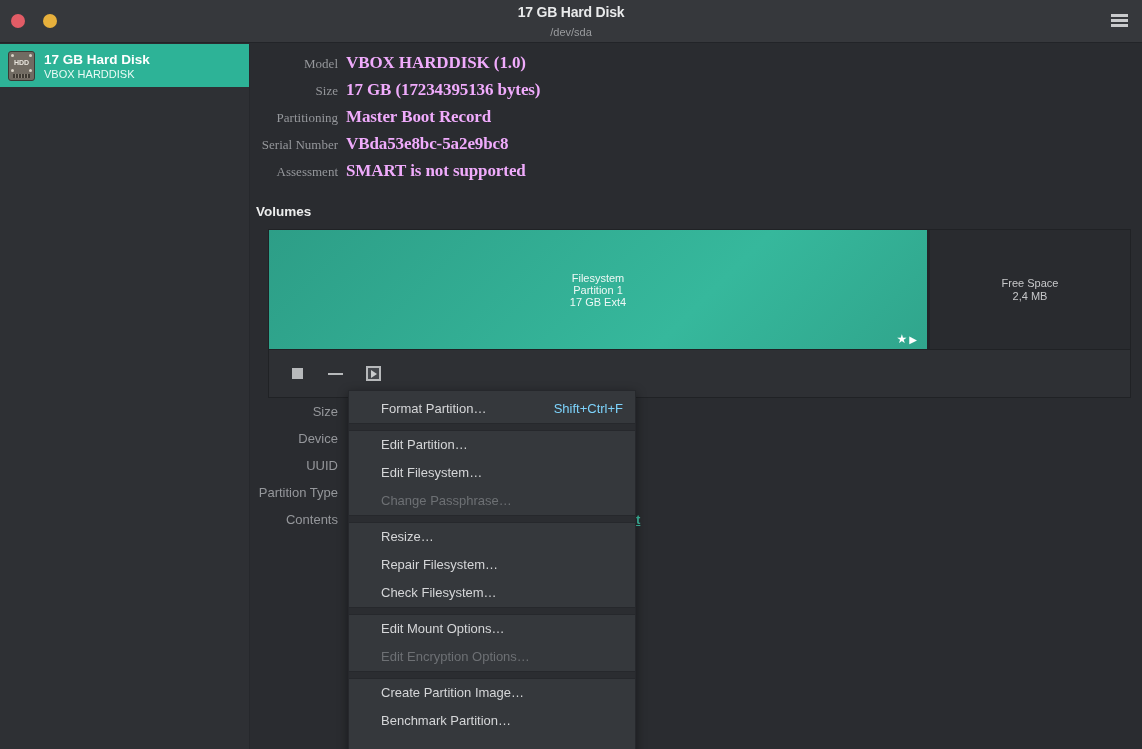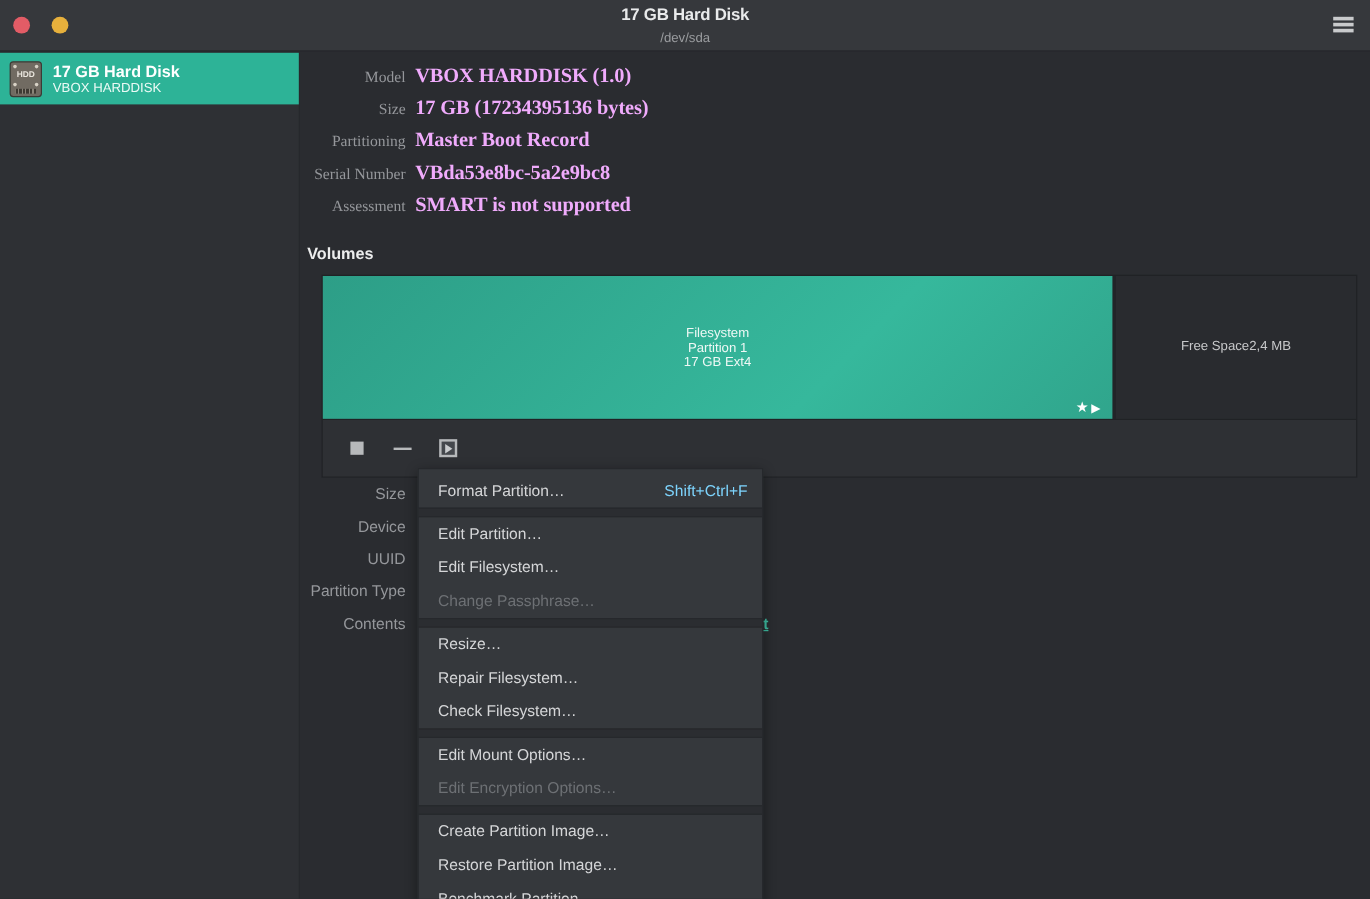--- a/index.html
+++ b/index.html
@@ -78,21 +78,21 @@
   .partition .plines {
     position: absolute; top: 42px; left: 0; width: 100%; text-align: center;
     font-size: 11px; line-height: 12px; color: #eef8f5;
   }
   .partition .badges {
     position: absolute; right: 8px; bottom: 3px; color: #ffffff; font-size: 12px; letter-spacing: 2px;
   }
   .partition .badges .play { font-size: 10px; }
   .free-space {
     flex: 1; background: #292b2f; border-left: 3px solid #222428;
-    display: flex; align-items: center; justify-content: center;
+    display: flex; flex-direction: column; align-items: center; justify-content: center;
     font-size: 11px; line-height: 13px; color: #c7c8ca; cursor: pointer;
   }
   .vol-toolbar {
     height: 48px; background: #2e3034; border-top: 1px solid #202225;
     display: flex; align-items: center; padding-left: 20px; gap: 22px;
   }
   .tbtn { width: 16px; height: 16px; display: flex; align-items: center; justify-content: center; cursor: pointer; }
   .ic-square { width: 11px; height: 11px; background: #b7b9bb; }
   .ic-minus { width: 15px; height: 2px; background: #b7b9bb; }
   .ic-boxplay {
@@ -113,21 +113,21 @@
   }
 
   
   .menu {
     position: absolute; left: 348px; top: 390px; width: 288px; height: 380px;
     background: #35383c; border: 1px solid #26282c;
     box-shadow: 0 3px 10px rgba(0,0,0,0.45);
     padding-top: 4px; z-index: 10;
   }
   .menu-item {
-    height: 28px; line-height: 28px; padding-left: 16px; padding-right: 12px;
+    height: 28px; line-height: 28px; padding-left: 32px; padding-right: 12px;
     font-size: 13px; color: #d5d6d8; position: relative; cursor: pointer; white-space: nowrap;
   }
   .menu-item.disabled { color: #6d7074; cursor: default; }
   .menu-item .accel { position: absolute; right: 12px; color: #7dd3fc; }
   .menu-sep { height: 8px; background: #2b2d31; border-top: 1px solid #26282c; border-bottom: 1px solid #26282c; }
 </style>
 </head>
 <body>
 
 <div class="headerbar">
@@ -248,15 +248,14 @@
   <div class="menu-item disabled"><span>Change Passphrase…</span></div>
   <div class="menu-sep"></div>
   <div class="menu-item"><span>Resize…</span></div>
   <div class="menu-item"><span>Repair Filesystem…</span></div>
   <div class="menu-item"><span>Check Filesystem…</span></div>
   <div class="menu-sep"></div>
   <div class="menu-item"><span>Edit Mount Options…</span></div>
   <div class="menu-item disabled"><span>Edit Encryption Options…</span></div>
   <div class="menu-sep"></div>
   <div class="menu-item"><span>Create Partition Image…</span></div>
-  <div class="menu-item"><span>Restore Partition Image…</span></div>
   <div class="menu-item"><span>Benchmark Partition…</span></div>
 </div>
 
 </body></html>

